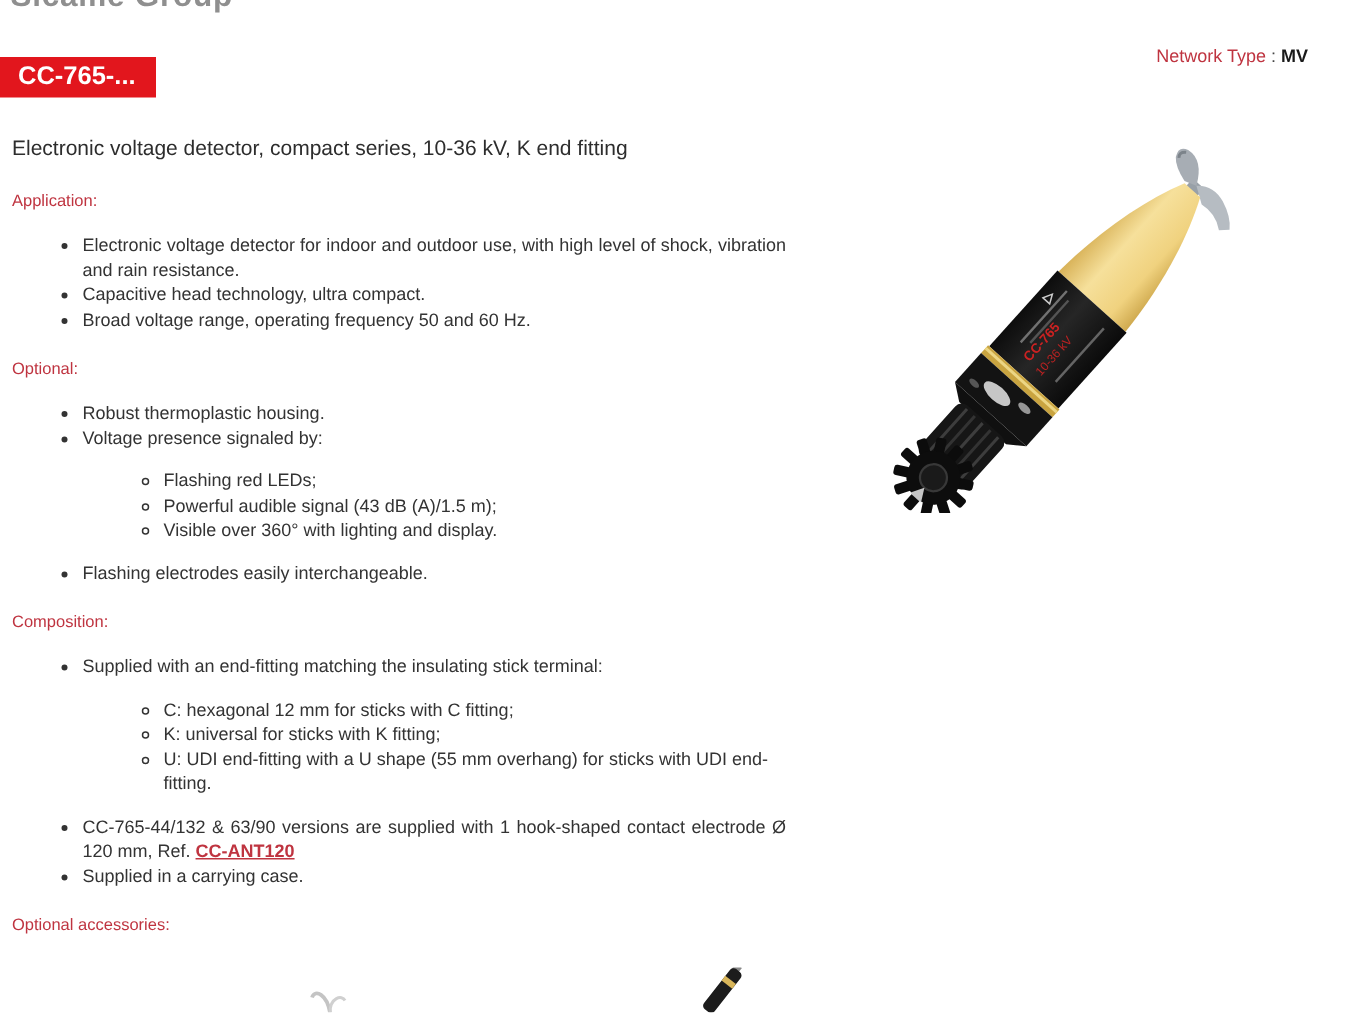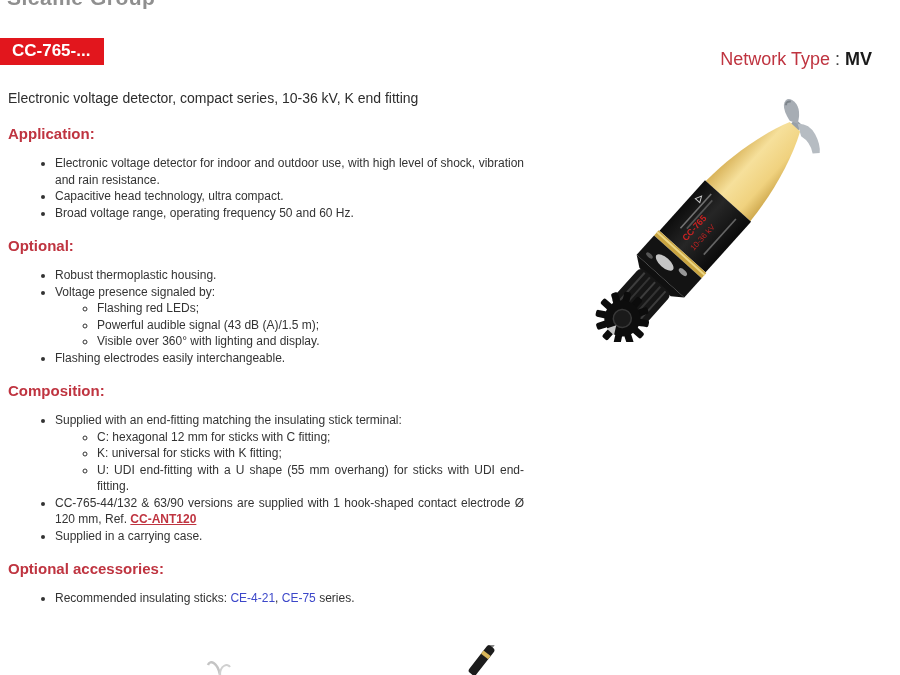--- a/index.html
+++ b/index.html
@@ -22,45 +22,45 @@
 
   
   .badge {
     position: absolute; top: 38px; left: 0;
     background: var(--badge-red, #e2161d);
     color: #ffffff; font-weight: bold; font-size: 17px;
     padding: 3px 14px 4px 12px;
   }
 
   
-  .network { position: absolute; top: 49px; right: 28px; font-size: 18px; }
+  .network { position: absolute; top: 30px; right: 28px; font-size: 12px; }
   .network .nt-label { color: var(--heading-red, #bf3440); }
   .network .nt-sep { color: #444444; }
   .network .nt-value { color: #1a1a1a; font-weight: bold; }
 
   .content { position: absolute; top: 87px; left: 8px; width: 516px; }
 
   .page-title {
     font-size: 14px; line-height: 22px; color: #2d2d2d;
     font-weight: normal; text-align: justify; margin-bottom: 16px;
   }
 
   .section-heading {
     color: var(--heading-red, #bf3440);
-    font-size: 15px; line-height: 18px; font-weight: bold;
+    font-size: 11px; line-height: 18px; font-weight: normal;
     margin-top: 16px; margin-bottom: 12px;
   }
 
   ul.bullets {
     margin: 0 0 0 0; padding-left: 47px;
     font-size: 12px; line-height: 16.5px; color: #333333;
     list-style-type: disc; text-align: justify;
   }
   ul.bullets ul {
-    list-style-type: circle; padding-left: 42px; margin: 0;
+    list-style-type: circle; padding-left: 42px; margin: 12px;
   }
   ul.bullets li { padding: 0; }
 
   a.link-red {
     color: var(--link-red, #bf3440); font-weight: bold;
     text-decoration: underline; cursor: pointer;
   }
   a.link-blue {
     color: var(--link-blue, #3c47c9); text-decoration: none; cursor: pointer;
   }
@@ -119,25 +119,20 @@
         <li>U: UDI end-fitting with a U shape (55 mm overhang) for sticks with UDI end-fitting.</li>
       </ul>
     </li>
     <li>
       <span>CC-765-44/132 &amp; 63/90 versions are supplied with 1 hook-shaped contact electrode Ø 120 mm, Ref. </span><a class="link-red">CC-ANT120</a>
     </li>
     <li>Supplied in a carrying case.</li>
   </ul>
 
   <h2 class="section-heading">Optional accessories:</h2>
-  <ul class="bullets">
-    <li>
-      <span>Recommended insulating sticks: </span><a class="link-blue">CE-4-21</a><span>, </span><a class="link-blue">CE-75</a><span> series.</span>
-    </li>
-  </ul>
 
 </div>
 
 <svg class="product-photo" viewBox="0 0 260 260" xmlns="http://www.w3.org/2000/svg" aria-hidden="true">
   <defs>
     <linearGradient id="gradY" gradientUnits="userSpaceOnUse" x1="-30" y1="0" x2="30" y2="0">
       <stop offset="0" stop-color="#d8b258"></stop>
       <stop offset="0.35" stop-color="#f6e09b"></stop>
       <stop offset="0.75" stop-color="#f0d27f"></stop>
       <stop offset="1" stop-color="#cfa94e"></stop>

